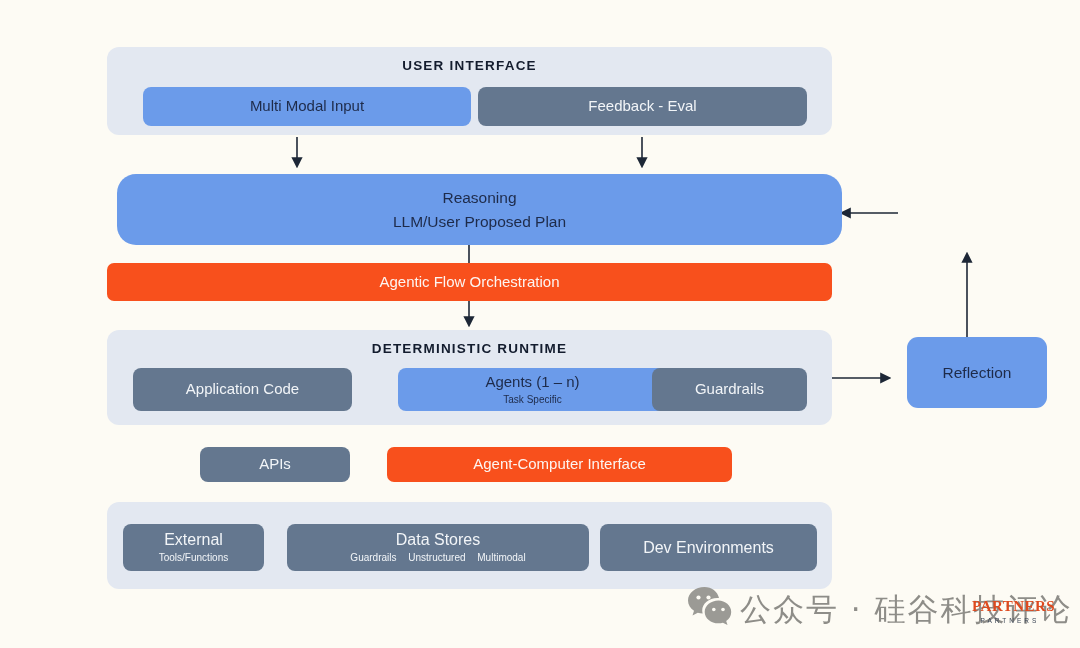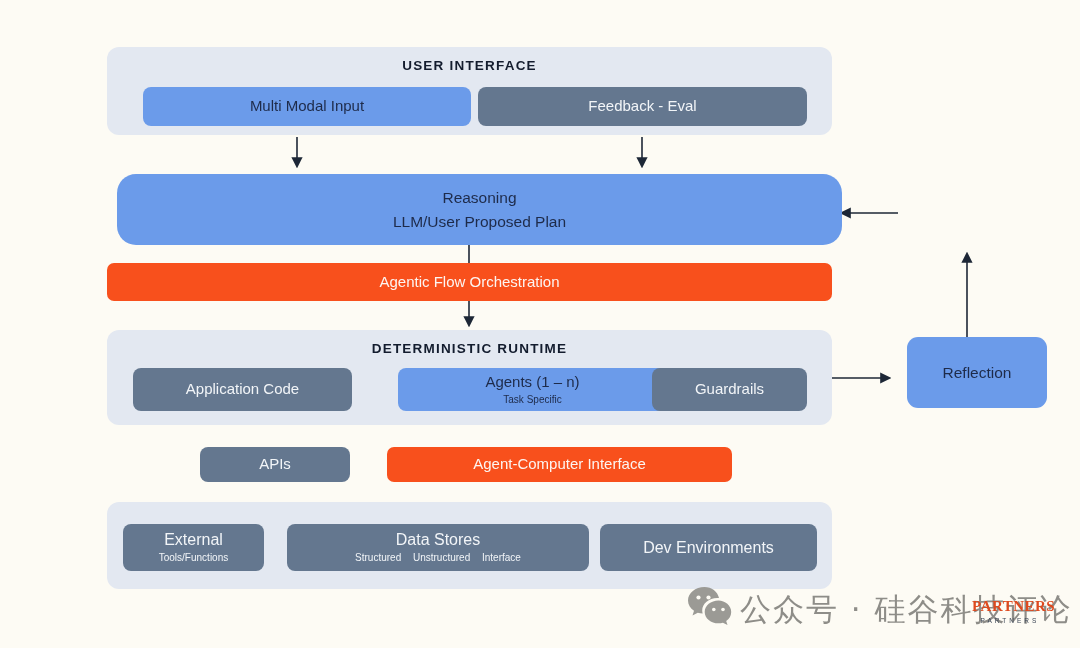--- a/index.html
+++ b/index.html
@@ -134,21 +134,21 @@
     <span>Agent-Computer Interface</span>
   </div>
 
   <div class="panel" style="left:107px; top:502px; width:725px; height:87px;"></div>
   <div class="node slate btn-external">
     <span class="main">External</span>
     <span class="sub">Tools/Functions</span>
   </div>
   <div class="node slate btn-datastores">
     <span class="main">Data Stores</span>
-    <span class="sub wide-words">Structured Unstructured Interface</span>
+    <span class="sub wide-words">Guardrails Unstructured Multimodal</span>
   </div>
   <div class="node slate btn-devenv">
     <span class="main">Dev Environments</span>
   </div>
 
   <div class="node blue big reflection">
     <span>Reflection</span>
   </div>
 
   <svg class="watermark wechat-icon" viewBox="0 0 50 44" xmlns="http://www.w3.org/2000/svg">

